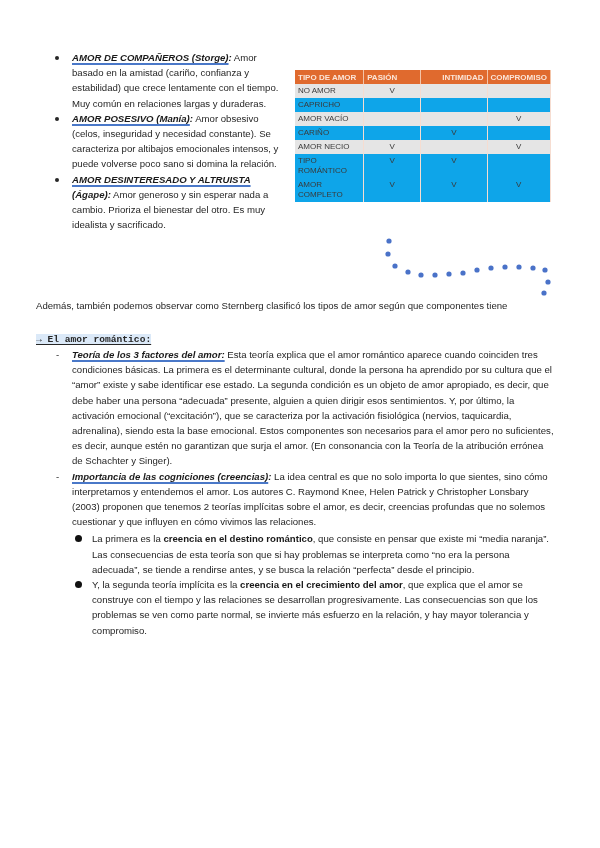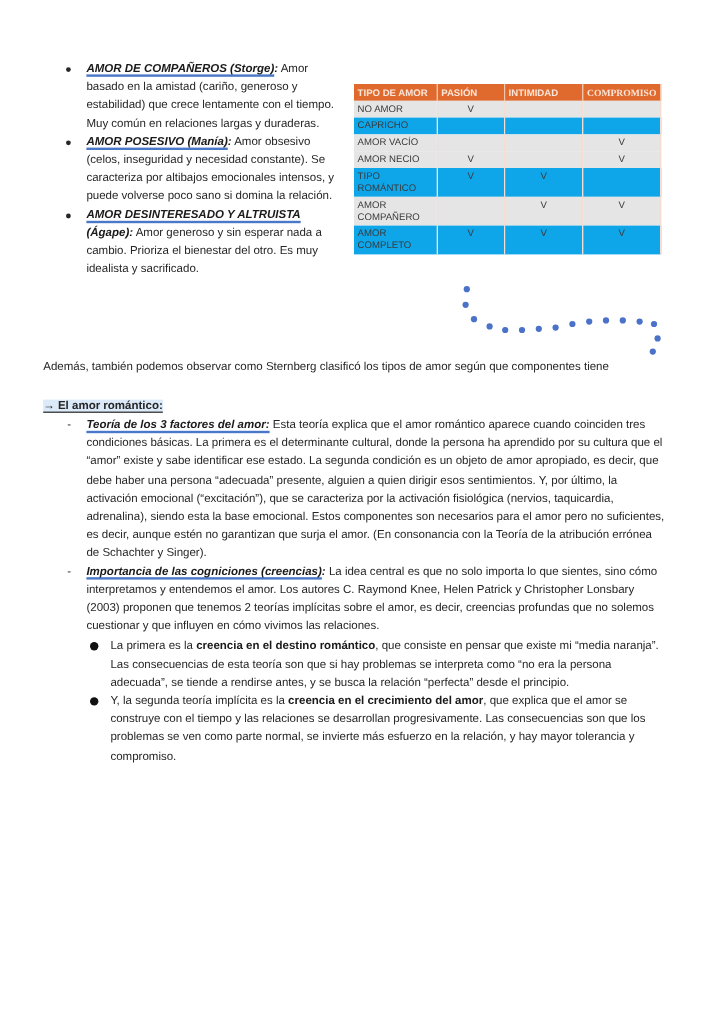--- a/index.html
+++ b/index.html
@@ -17,43 +17,43 @@
   #types-list li .dot { position:absolute; left:3px; top:6px; width:4px; height:4px; border-radius:50%; background:#262626; }
 
   
   #love-table { position:absolute; left:295px; top:70px; width:256px; border-collapse:collapse; font-size:8px; color:#3a3a3a; }
   #love-table th { background:#e06a2e; color:#fbe5d8; text-align:left; font-weight:bold; padding:2px 3px; height:10px; border-right:1px solid #f3c4a8; }
   #love-table td { padding:2px 3px; border-right:1px solid #f6ddd1; vertical-align:top; line-height:10px; }
   #love-table tr.odd td { background:#e5e5e5; }
   #love-table tr.even td { background:#0ea5e9; }
   #love-table td.mark { text-align:center; }
   #love-table th:nth-child(1){ width:70px; } #love-table th:nth-child(2){ width:62px; }
-  #love-table th:nth-child(3){ width:70px; } #love-table th:nth-child(4){ width:54px;font-family:Liberation Serif, serif; }
+  #love-table th:nth-child(3){ width:70px;text-align:right; } #love-table th:nth-child(4){ width:54px; }
 
   
   #dots { position:absolute; left:0; top:0; width:600px; height:310px; pointer-events:none; }
 
   #intro { position:absolute; left:36px; top:298px; width:510px; }
   #section-head { position:absolute; left:36px; top:333px; font-size:9.6px; font-weight:bold; }
-  #section-head span { background:#dbe9f8; }
+  #section-head span { background:#dbe9f8;font-family:Liberation Mono, monospace; }
 
   #theories { position:absolute; left:56px; top:347px; width:500px; margin:0; padding:0; list-style:none; }
   #theories > li { position:relative; padding-left:16px; }
   #theories > li > .dash { position:absolute; left:0; top:0; }
   .sub { list-style:none; margin:2px 0 0 0; padding:0; }
   .sub li { position:relative; padding-left:20px; margin-top:0; }
   .sub li .disc { position:absolute; left:3px; top:4px; width:7px; height:7px; border-radius:50%; background:#111; }
 </style>
 </head>
 <body>
 
 <ul id="types-list">
   <li class="txt">
     <span class="dot"></span>
-    <span class="bi u-blue">AMOR DE COMPAÑEROS (Storge)</span><span class="bi">:</span><span> Amor basado en la amistad (cariño, generoso y estabilidad) que crece lentamente con el tiempo. Muy común en relaciones largas y duraderas.</span>
+    <span class="bi u-blue">AMOR DE COMPAÑEROS (Storge)</span><span class="bi">:</span><span> Amor basado en la amistad (cariño, confianza y estabilidad) que crece lentamente con el tiempo. Muy común en relaciones largas y duraderas.</span>
   </li>
   <li class="txt">
     <span class="dot"></span>
     <span class="bi u-blue">AMOR POSESIVO (Manía)</span><span class="bi">:</span><span> Amor obsesivo (celos, inseguridad y necesidad constante). Se  caracteriza por altibajos emocionales intensos, y puede volverse poco sano si domina la relación.</span>
   </li>
   <li class="txt">
     <span class="dot"></span>
     <span class="bi u-blue">AMOR DESINTERESADO Y ALTRUISTA</span>
     <span class="bi">(Ágape):</span><span> Amor generoso y sin esperar nada a cambio. Prioriza el bienestar del otro. Es muy idealista y sacrificado.</span>
   </li>
@@ -80,37 +80,37 @@
         <td class="mark"></td>
         <td class="mark"></td>
         <td class="mark"></td>
       </tr>
       <tr class="odd">
         <td>AMOR VACÍO</td>
         <td class="mark"></td>
         <td class="mark"></td>
         <td class="mark">V</td>
       </tr>
+      <tr class="even">
+        <td>CARIÑO</td>
+        <td class="mark"></td>
+        <td class="mark">V</td>
+        <td class="mark"></td>
+      </tr>
       <tr class="odd">
         <td>AMOR NECIO</td>
         <td class="mark">V</td>
         <td class="mark"></td>
         <td class="mark">V</td>
       </tr>
       <tr class="even">
         <td>TIPO ROMÁNTICO</td>
         <td class="mark">V</td>
         <td class="mark">V</td>
         <td class="mark"></td>
-      </tr>
-      <tr class="odd">
-        <td>AMOR COMPAÑERO</td>
-        <td class="mark"></td>
-        <td class="mark">V</td>
-        <td class="mark">V</td>
       </tr>
       <tr class="even">
         <td>AMOR COMPLETO</td>
         <td class="mark">V</td>
         <td class="mark">V</td>
         <td class="mark">V</td>
       </tr>
     </tbody>
 </table>
 

